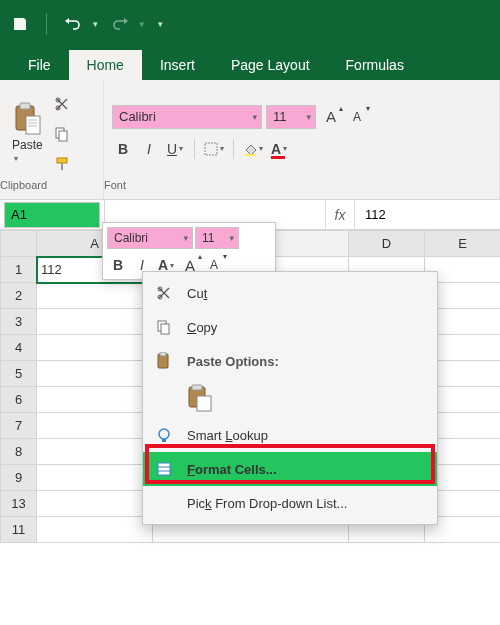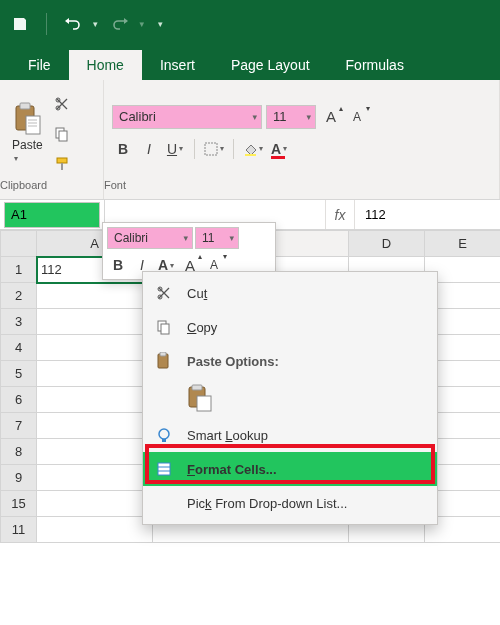--- a/index.html
+++ b/index.html
@@ -271,21 +271,21 @@
           <td></td>
         </tr>
   <tr>
           <th class="rowh">9</th>
           <td></td>
           <td></td>
           <td></td>
           <td></td>
         </tr>
   <tr>
-          <th class="rowh">15</th>
+          <th class="rowh">13</th>
           <td></td>
           <td></td>
           <td></td>
           <td></td>
         </tr>
   <tr>
           <th class="rowh">11</th>
           <td></td>
           <td></td>
           <td></td>

